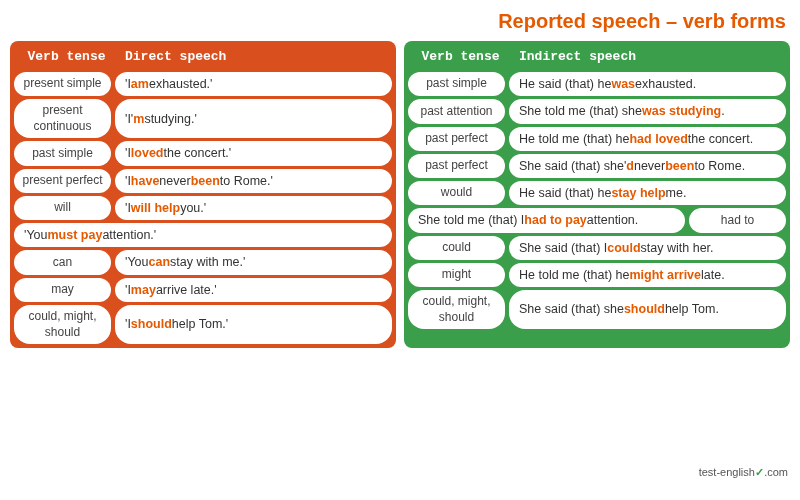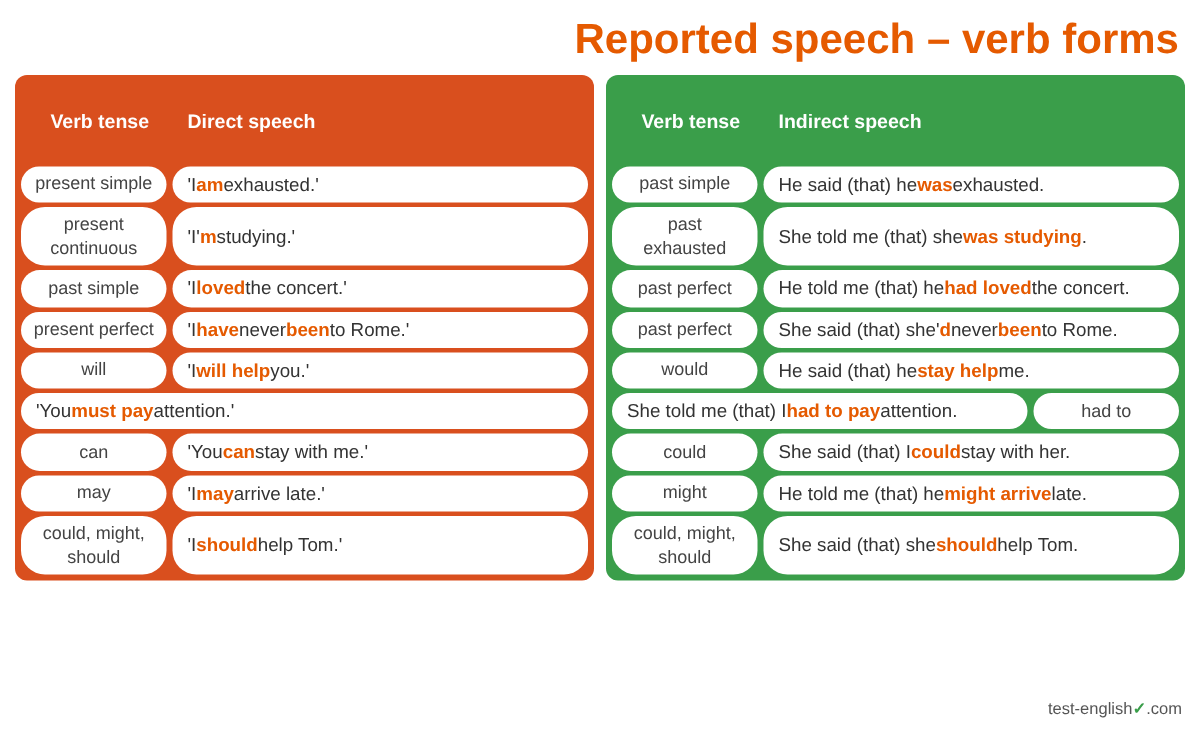--- a/index.html
+++ b/index.html
@@ -13,21 +13,21 @@
     }
     .page {
       width: 800px;
       height: 500px;
       background: #fff;
       padding: 10px 10px 6px 10px;
       position: relative;
     }
     .title {
       text-align: right;
-      font-size: 28px;
+      font-size: 20px;
       font-weight: bold;
       color: #e55a00;
       margin-bottom: 8px;
       padding-right: 4px;
     }
     .tables-container {
       display: flex;
       gap: 8px;
     }
     .table-section {
@@ -36,21 +36,22 @@
       overflow: hidden;
     }
     .table-section.left {
       background: #d94f1e;
     }
     .table-section.right {
       background: #3a9e4a;
     }
     .table-header {
       display: flex;
-      padding: 21px 4px;
+      padding: 6px 4px;
+      font-family: Liberation Mono, monospace;
     }
     .col-header {
       font-weight: bold;
       font-size: 13px;
       color: #fff;
       padding: 2px 6px;
     }
     .col-verb { width: 105px; text-align: center; }
     .col-speech { flex: 1; }
 
@@ -172,21 +173,21 @@
         <div class="col-header col-speech">Indirect speech</div>
       </div>
       <div class="table-body">
 
         <div class="table-row">
           <div class="cell cell-verb">past simple</div>
           <div class="cell cell-speech">He said (that) he <span class="red">was</span> exhausted.</div>
         </div>
 
         <div class="table-row">
-          <div class="cell cell-verb">past exhausted</div>
+          <div class="cell cell-verb">past attention</div>
           <div class="cell cell-speech">She told me (that) she <span class="red">was studying</span>.</div>
         </div>
 
         <div class="table-row">
           <div class="cell cell-verb">past perfect</div>
           <div class="cell cell-speech">He told me (that) he <span class="red">had loved</span> the concert.</div>
         </div>
 
         <div class="table-row">
           <div class="cell cell-verb">past perfect</div>

